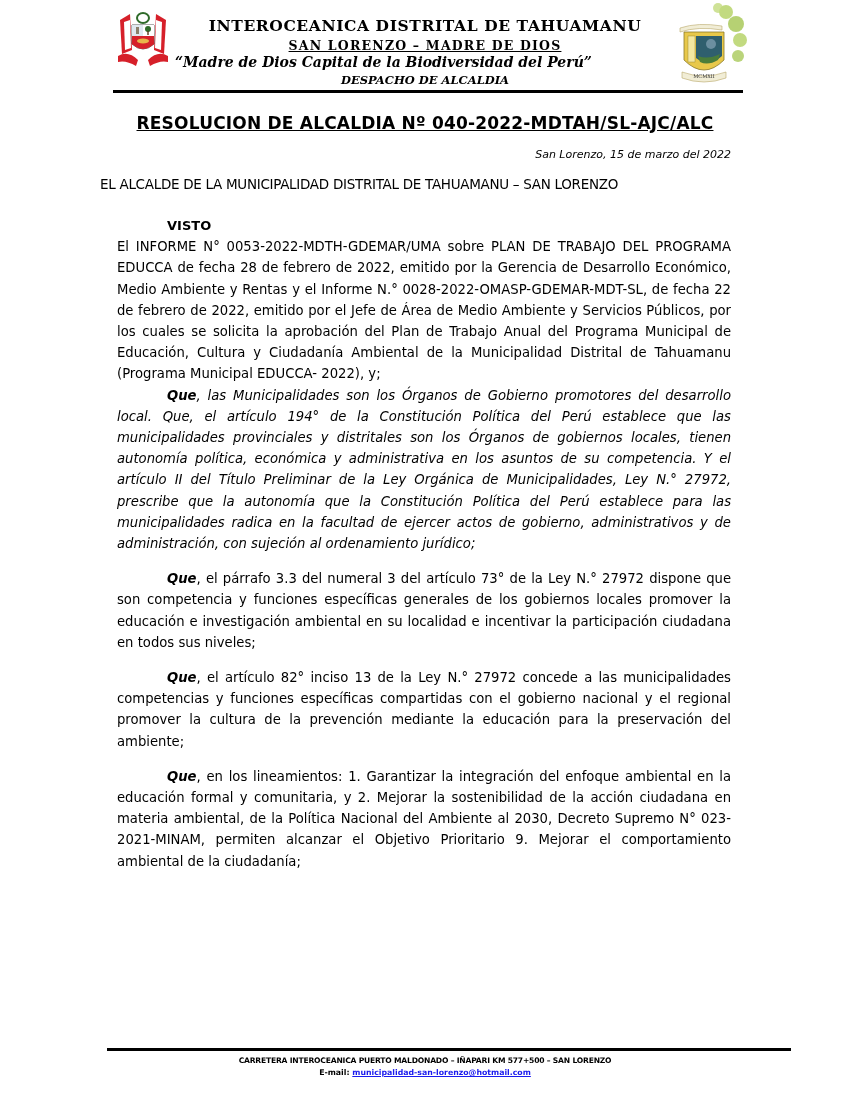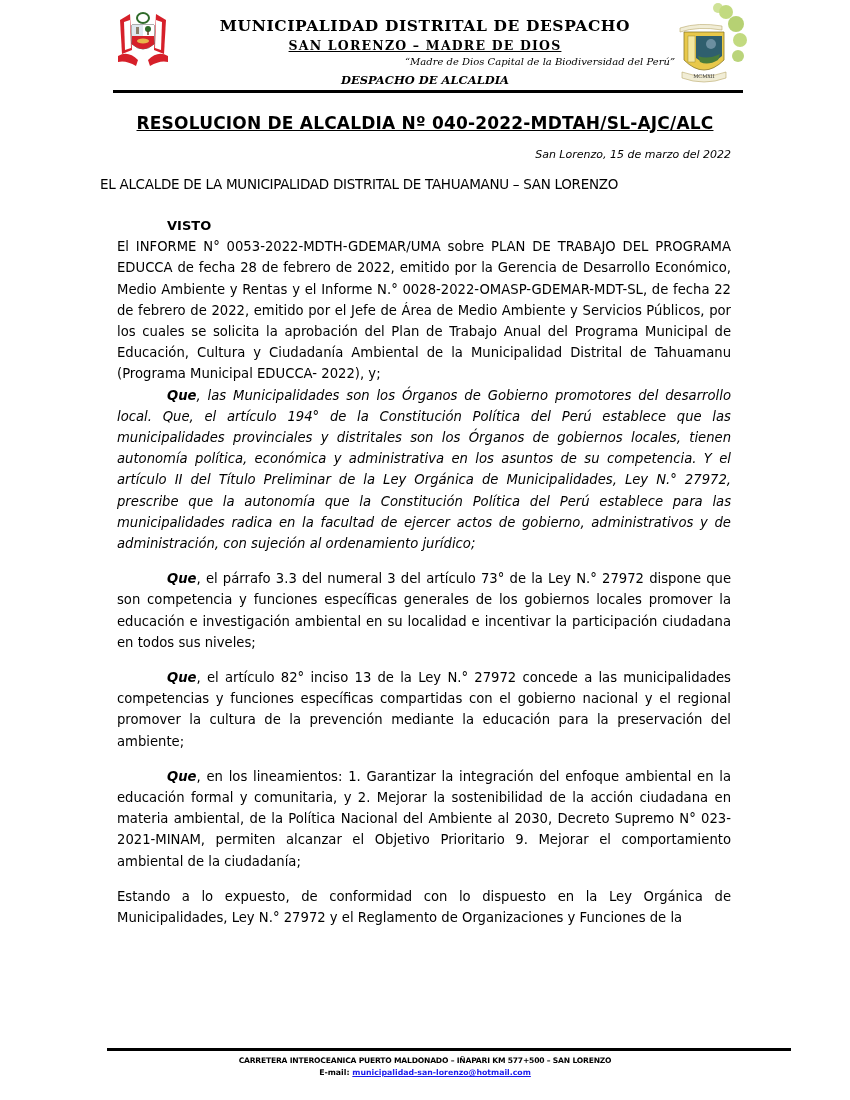--- a/index.html
+++ b/index.html
@@ -4,21 +4,21 @@
 <style>
   html, body { margin:0; padding:0; background:#ffffff; }
   body { width:850px; height:1100px; position:relative; overflow:hidden; font-family:"DejaVu Sans", sans-serif; color:#000; }
   .abs { position:absolute; }
 
   
   .logo-left { left:114px; top:10px; width:58px; height:64px; }
   .logo-right { left:678px; top:2px; width:70px; height:86px; }
   .hdr-title { left:175px; top:17px; width:500px; text-align:center; font-family:"DejaVu Serif", serif; font-weight:bold; font-size:15.5px; letter-spacing:0.6px; line-height:18px; }
   .hdr-sub { left:175px; top:38px; width:500px; text-align:center; font-family:"DejaVu Serif", serif; font-weight:bold; font-size:12.5px; letter-spacing:1.2px; line-height:15px;text-decoration:underline; }
-  .hdr-motto { left:175px; top:55px; width:500px; text-align:right; font-family:"DejaVu Serif", serif; font-style:italic; font-weight:normal; font-size:10px; line-height:14px; }
+  .hdr-motto { left:175px; top:55px; width:500px; text-align:left; font-family:"DejaVu Serif", serif; font-style:italic; font-weight:bold; font-size:14px; line-height:14px; }
   .hdr-office { left:175px; top:73px; width:500px; text-align:center; font-family:"DejaVu Serif", serif; font-style:italic; font-weight:bold; font-size:11.5px; line-height:14px; }
   .hdr-rule { left:113px; top:90px; width:630px; height:3px; background:#000; }
 
   
   .res-title { left:100px; top:113px; width:650px; text-align:center; font-family:"DejaVu Sans", sans-serif; font-weight:bold; font-size:17px; text-decoration:underline; letter-spacing:0.2px; }
   .date { right:119px; top:148px; font-style:italic; font-size:11px; text-align:right; }
   .mayor { left:100px; top:176px; width:650px; text-align:left; font-size:13.5px; letter-spacing:-0.3px; }
 
   
   .body { left:117px; top:215px; width:614px; font-size:13.2px; line-height:21.2px; }
@@ -53,21 +53,21 @@
     <rect x="29" y="15" width="11" height="11" fill="#fff"></rect>
     <circle cx="34" cy="19" r="3" fill="#2f6b2a"></circle>
     <rect x="33.3" y="21" width="1.4" height="4" fill="#5a3b1a"></rect>
     <path d="M18 26 H40 V34 Q29 44 18 34 Z" fill="#d6202a"></path>
     <ellipse cx="29" cy="31" rx="6" ry="2.6" fill="#e8b54a"></ellipse>
     <path d="M4 46 Q14 40 24 50 L22 56 Q12 50 4 52 Z" fill="#d6202a"></path>
     <path d="M54 46 Q44 40 34 50 L36 56 Q46 50 54 52 Z" fill="#d6202a"></path>
   </svg>
 </div>
 
-<div class="abs hdr-title">MUNICIPALIDAD DISTRITAL DE DESPACHO</div>
+<div class="abs hdr-title">INTEROCEANICA DISTRITAL DE TAHUAMANU</div>
 <div class="abs hdr-sub">SAN LORENZO – MADRE DE DIOS</div>
 <div class="abs hdr-motto">“Madre de Dios Capital de la Biodiversidad del Perú”</div>
 <div class="abs hdr-office">DESPACHO DE ALCALDIA</div>
 
 <div class="abs logo-right">
   <svg width="70" height="86" viewBox="0 0 70 86">
     <circle cx="48" cy="10" r="7" fill="#b7d36a" opacity="0.85"></circle>
     <circle cx="58" cy="22" r="8" fill="#a9c95a" opacity="0.85"></circle>
     <circle cx="62" cy="38" r="7" fill="#b7d36a" opacity="0.85"></circle>
     <circle cx="60" cy="54" r="6" fill="#a9c95a" opacity="0.8"></circle>
@@ -92,18 +92,17 @@
 <div class="abs body">
   <p class="heading visto-h">VISTO</p>
   <p>El INFORME N° 0053-2022-MDTH-GDEMAR/UMA sobre PLAN DE TRABAJO DEL PROGRAMA EDUCCA de fecha 28 de febrero de 2022, emitido por la Gerencia de Desarrollo Económico, Medio Ambiente y Rentas y el Informe N.° 0028-2022-OMASP-GDEMAR-MDT-SL, de fecha 22 de febrero de 2022, emitido por el Jefe de Área de Medio Ambiente y Servicios Públicos, por los cuales se solicita la aprobación del Plan de Trabajo Anual del Programa Municipal de Educación, Cultura y Ciudadanía Ambiental de la Municipalidad Distrital de Tahuamanu (Programa Municipal EDUCCA- 2022), y;</p>
 
 
   <p class="para it"><span class="que">Que</span><span>, las Municipalidades son los Órganos de Gobierno promotores del desarrollo local. Que, el artículo 194° de la Constitución Política del Perú establece que las municipalidades provinciales y distritales son los Órganos de gobiernos locales, tienen autonomía política, económica y administrativa en los asuntos de su competencia. Y el artículo II del Título Preliminar de la Ley Orgánica de Municipalidades, Ley N.° 27972, prescribe que la autonomía que la Constitución Política del Perú establece para las municipalidades radica en la facultad de ejercer actos de gobierno, administrativos y de administración, con sujeción al ordenamiento jurídico;</span></p>
   <p class="para"><span class="que">Que</span><span>, el párrafo 3.3 del numeral 3 del artículo 73° de la Ley N.° 27972 dispone que son competencia y funciones específicas generales de los gobiernos locales promover la educación e investigación ambiental en su localidad e incentivar la participación ciudadana en todos sus niveles;</span></p>
   <p class="para"><span class="que">Que</span><span>, el artículo 82° inciso 13 de la Ley N.° 27972 concede a las municipalidades competencias y funciones específicas compartidas con el gobierno nacional y el regional promover la cultura de la prevención mediante la educación para la preservación del ambiente;</span></p>
   <p class="para"><span class="que">Que</span><span>, en los lineamientos: 1. Garantizar la integración del enfoque ambiental en la educación formal y comunitaria, y 2. Mejorar la sostenibilidad de la acción ciudadana en materia ambiental, de la Política Nacional del Ambiente al 2030, Decreto Supremo N° 023-2021-MINAM, permiten alcanzar el Objetivo Prioritario 9. Mejorar el comportamiento ambiental de la ciudadanía;</span></p>
 
-  <p class="last">Estando a lo expuesto, de conformidad con lo dispuesto en la Ley Orgánica de Municipalidades, Ley N.° 27972 y el Reglamento de Organizaciones y Funciones de la</p>
 </div>
 
 <div class="abs ftr-rule"></div>
 <div class="abs ftr-addr">CARRETERA INTEROCEANICA PUERTO MALDONADO – IÑAPARI KM 577+500 – SAN LORENZO</div>
 <div class="abs ftr-mail"><span>E-mail: </span><a>municipalidad-san-lorenzo@hotmail.com</a></div>
 
 </body></html>

